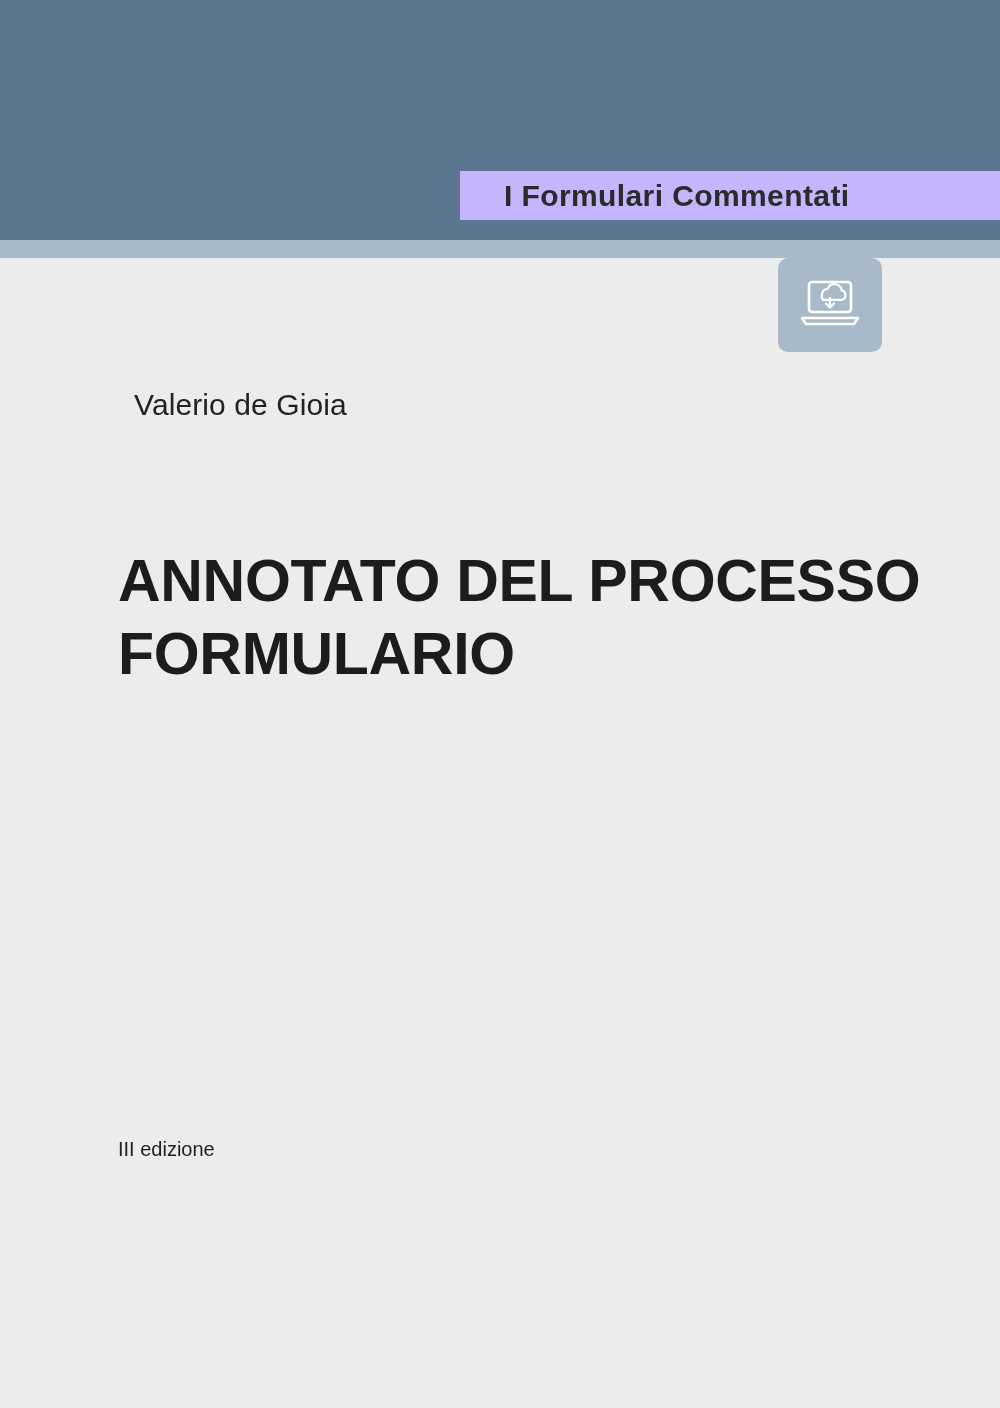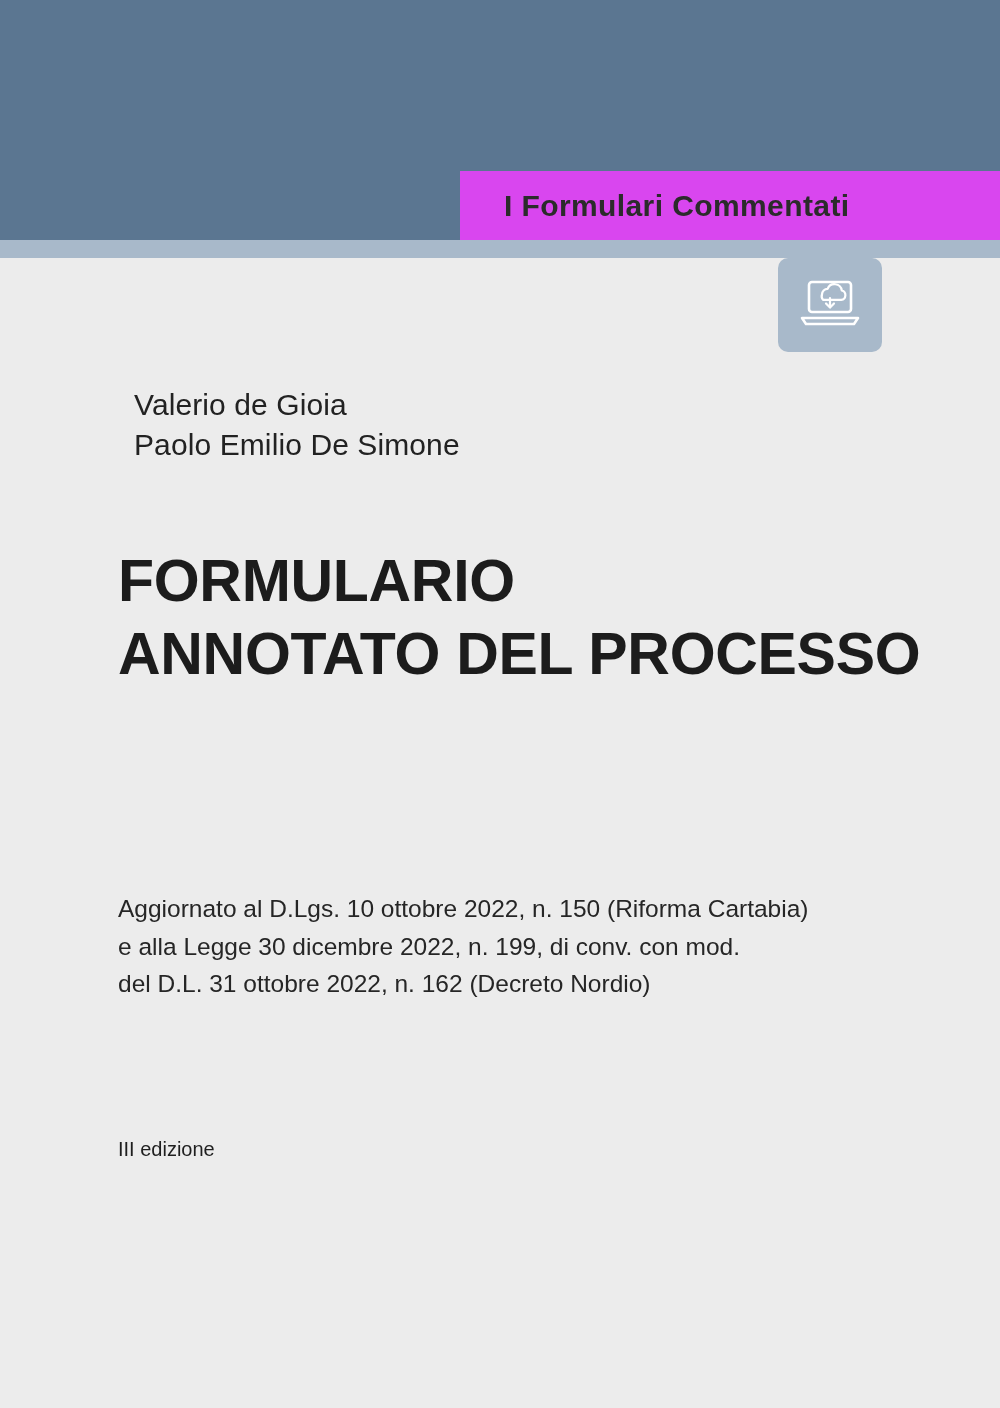--- a/index.html
+++ b/index.html
@@ -36,22 +36,22 @@
     width: 1000px;
     height: 18px;
     background: #a8b9ca;
   }
   
   .series-box {
     position: absolute;
     left: 460px;
     top: 171px;
     width: 540px;
-    height: 69px;
-    background: #d946ef;
+    height: 49px;
+    background: #c4b5fd;
     display: flex;
     align-items: center;
   }
   .series-label {
     font-size: 30px;
     font-weight: bold;
     color: #2b2b2b;
     letter-spacing: 0.4px;
     padding-left: 44px;
     white-space: nowrap;
@@ -172,30 +172,24 @@
       <rect x="10" y="4" width="42" height="30" rx="3" fill="none" stroke="#ffffff" stroke-width="2.6"></rect>
       <path d="M3 40 L59 40 L55 46 L7 46 Z" fill="none" stroke="#ffffff" stroke-width="2.6" stroke-linejoin="round"></path>
       <path d="M23 16.5 a5.6 5.6 0 0 1 5.6-5.6 a7.4 7.4 0 0 1 14.2 1.6 a4.8 4.8 0 0 1 -0.6 9.4 L24 21.9 a5.4 5.4 0 0 1 -1 -5.4 Z" fill="none" stroke="#ffffff" stroke-width="2.2" stroke-linejoin="round"></path>
       <line x1="31" y1="20" x2="31" y2="29" stroke="#ffffff" stroke-width="2.2" stroke-linecap="round"></line>
       <path d="M27 25.5 L31 29.6 L35 25.5" fill="none" stroke="#ffffff" stroke-width="2.2" stroke-linecap="round" stroke-linejoin="round"></path>
     </svg>
   </div>
 
   <div class="authors">
     <div class="author">Valerio de Gioia</div>
-    <div class="author">Paolo Emilio De Simone</div>
   </div>
 
   <div class="title">
+    <span class="title-line">ANNOTATO DEL PROCESSO</span>
     <span class="title-line">FORMULARIO</span>
-    <span class="title-line">ANNOTATO DEL PROCESSO</span>
   </div>
 
-  <div class="subtitle">
-    <span class="subtitle-line">Aggiornato al D.Lgs. 10 ottobre 2022, n. 150 (Riforma Cartabia)</span>
-    <span class="subtitle-line">e alla Legge 30 dicembre 2022, n. 199, di conv. con mod.</span>
-    <span class="subtitle-line">del D.L. 31 ottobre 2022, n. 162 (Decreto Nordio)</span>
-  </div>
 
   <div class="edition">III edizione</div>
 
 
 </div>
 
 </body></html>

